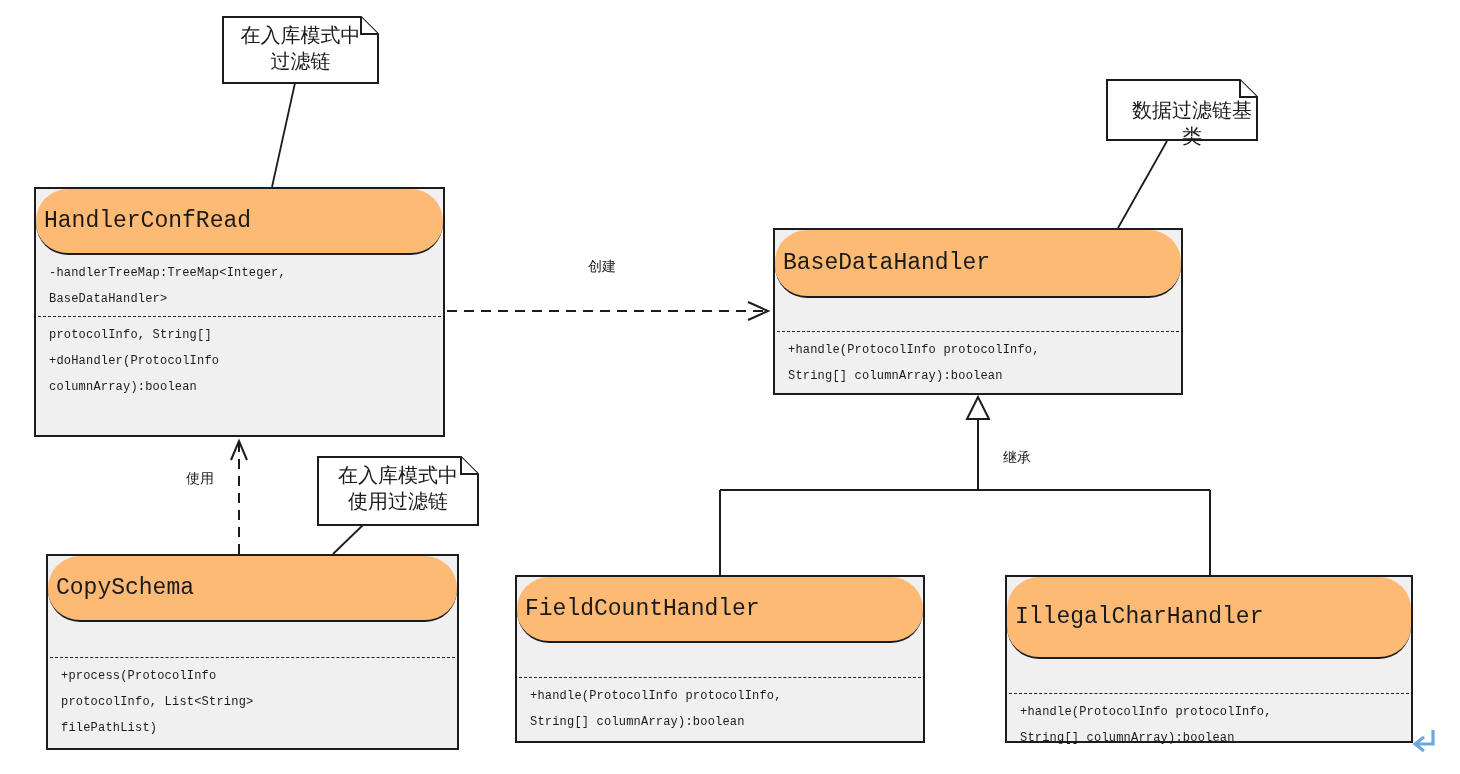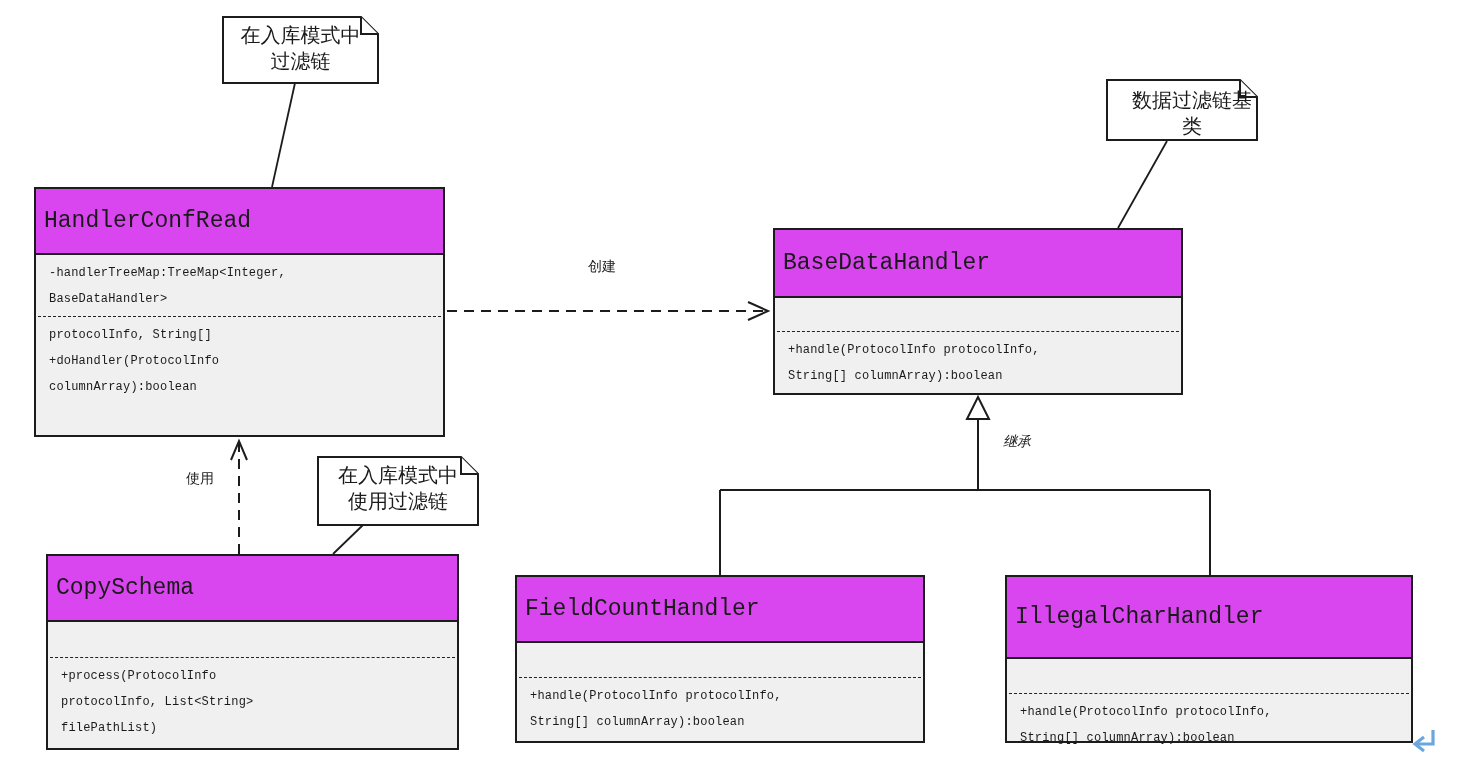--- a/index.html
+++ b/index.html
@@ -18,28 +18,29 @@
   }
   .uml-class {
     position: absolute;
     background: #f0f0f0;
     border: 2px solid #1c1c1c;
     box-sizing: border-box;
     font-family: "Liberation Mono", "DejaVu Sans Mono", monospace;
     color: #1a1a1a;
   }
   .uml-title {
-    background: #d946ef;
+    background: #fdba74;
     border-bottom: 2px solid #1c1c1c;
     display: flex;
     align-items: center;
     padding-left: 8px;
     font-size: 23px;
     box-sizing: border-box;
     white-space: pre;
+    border-radius: 32px;
   }
   .uml-attrs, .uml-methods {
     box-sizing: border-box;
     padding: 5px 2px 0 13px;
   }
   .mline {
     font-size: 12px;
     line-height: 26px;
     letter-spacing: 0.2px;
     white-space: pre;
@@ -110,21 +111,21 @@
     <g stroke="#6ba7dd" stroke-width="3.2" fill="none">
       <path d="M1433,730 V744 H1417"></path>
       <path d="M1424,737 L1415,744 L1424,751"></path>
     </g>
   </svg>
 
   <div class="note-text" style="left:223px; top:17px; width:155px; height:66px;">
     <div>在入库模式中</div>
     <div>过滤链</div>
   </div>
-  <div class="note-text" style="left:1107px; top:80px; width:170px; height:60px; padding-top:7px;">
+  <div class="note-text" style="left:1107px; top:80px; width:170px; height:60px; padding-top:17px;">
     <div>数据过滤链基</div>
     <div>类</div>
   </div>
   <div class="note-text" style="left:318px; top:457px; width:160px; height:68px;">
     <div>在入库模式中</div>
     <div>使用过滤链</div>
   </div>
 
   <div class="uml-class" style="left:34px; top:187px; width:411px; height:250px;">
     <div class="uml-title" style="height:66px;">HandlerConfRead</div>
@@ -176,15 +177,15 @@
     <div class="uml-sep"></div>
     <div class="uml-methods">
       <div class="mline">+process(ProtocolInfo</div>
       <div class="mline">protocolInfo, List&lt;String&gt;</div>
       <div class="mline">filePathList)</div>
     </div>
   </div>
 
   <div class="edge-label" style="left:588px; top:258px;">创建</div>
   <div class="edge-label" style="left:186px; top:470px;">使用</div>
-  <div class="edge-label" style="left:1003px; top:433px;font-style:italic;">继承</div>
+  <div class="edge-label" style="left:1003px; top:449px;">继承</div>
 
 </div>
 
 </body></html>

